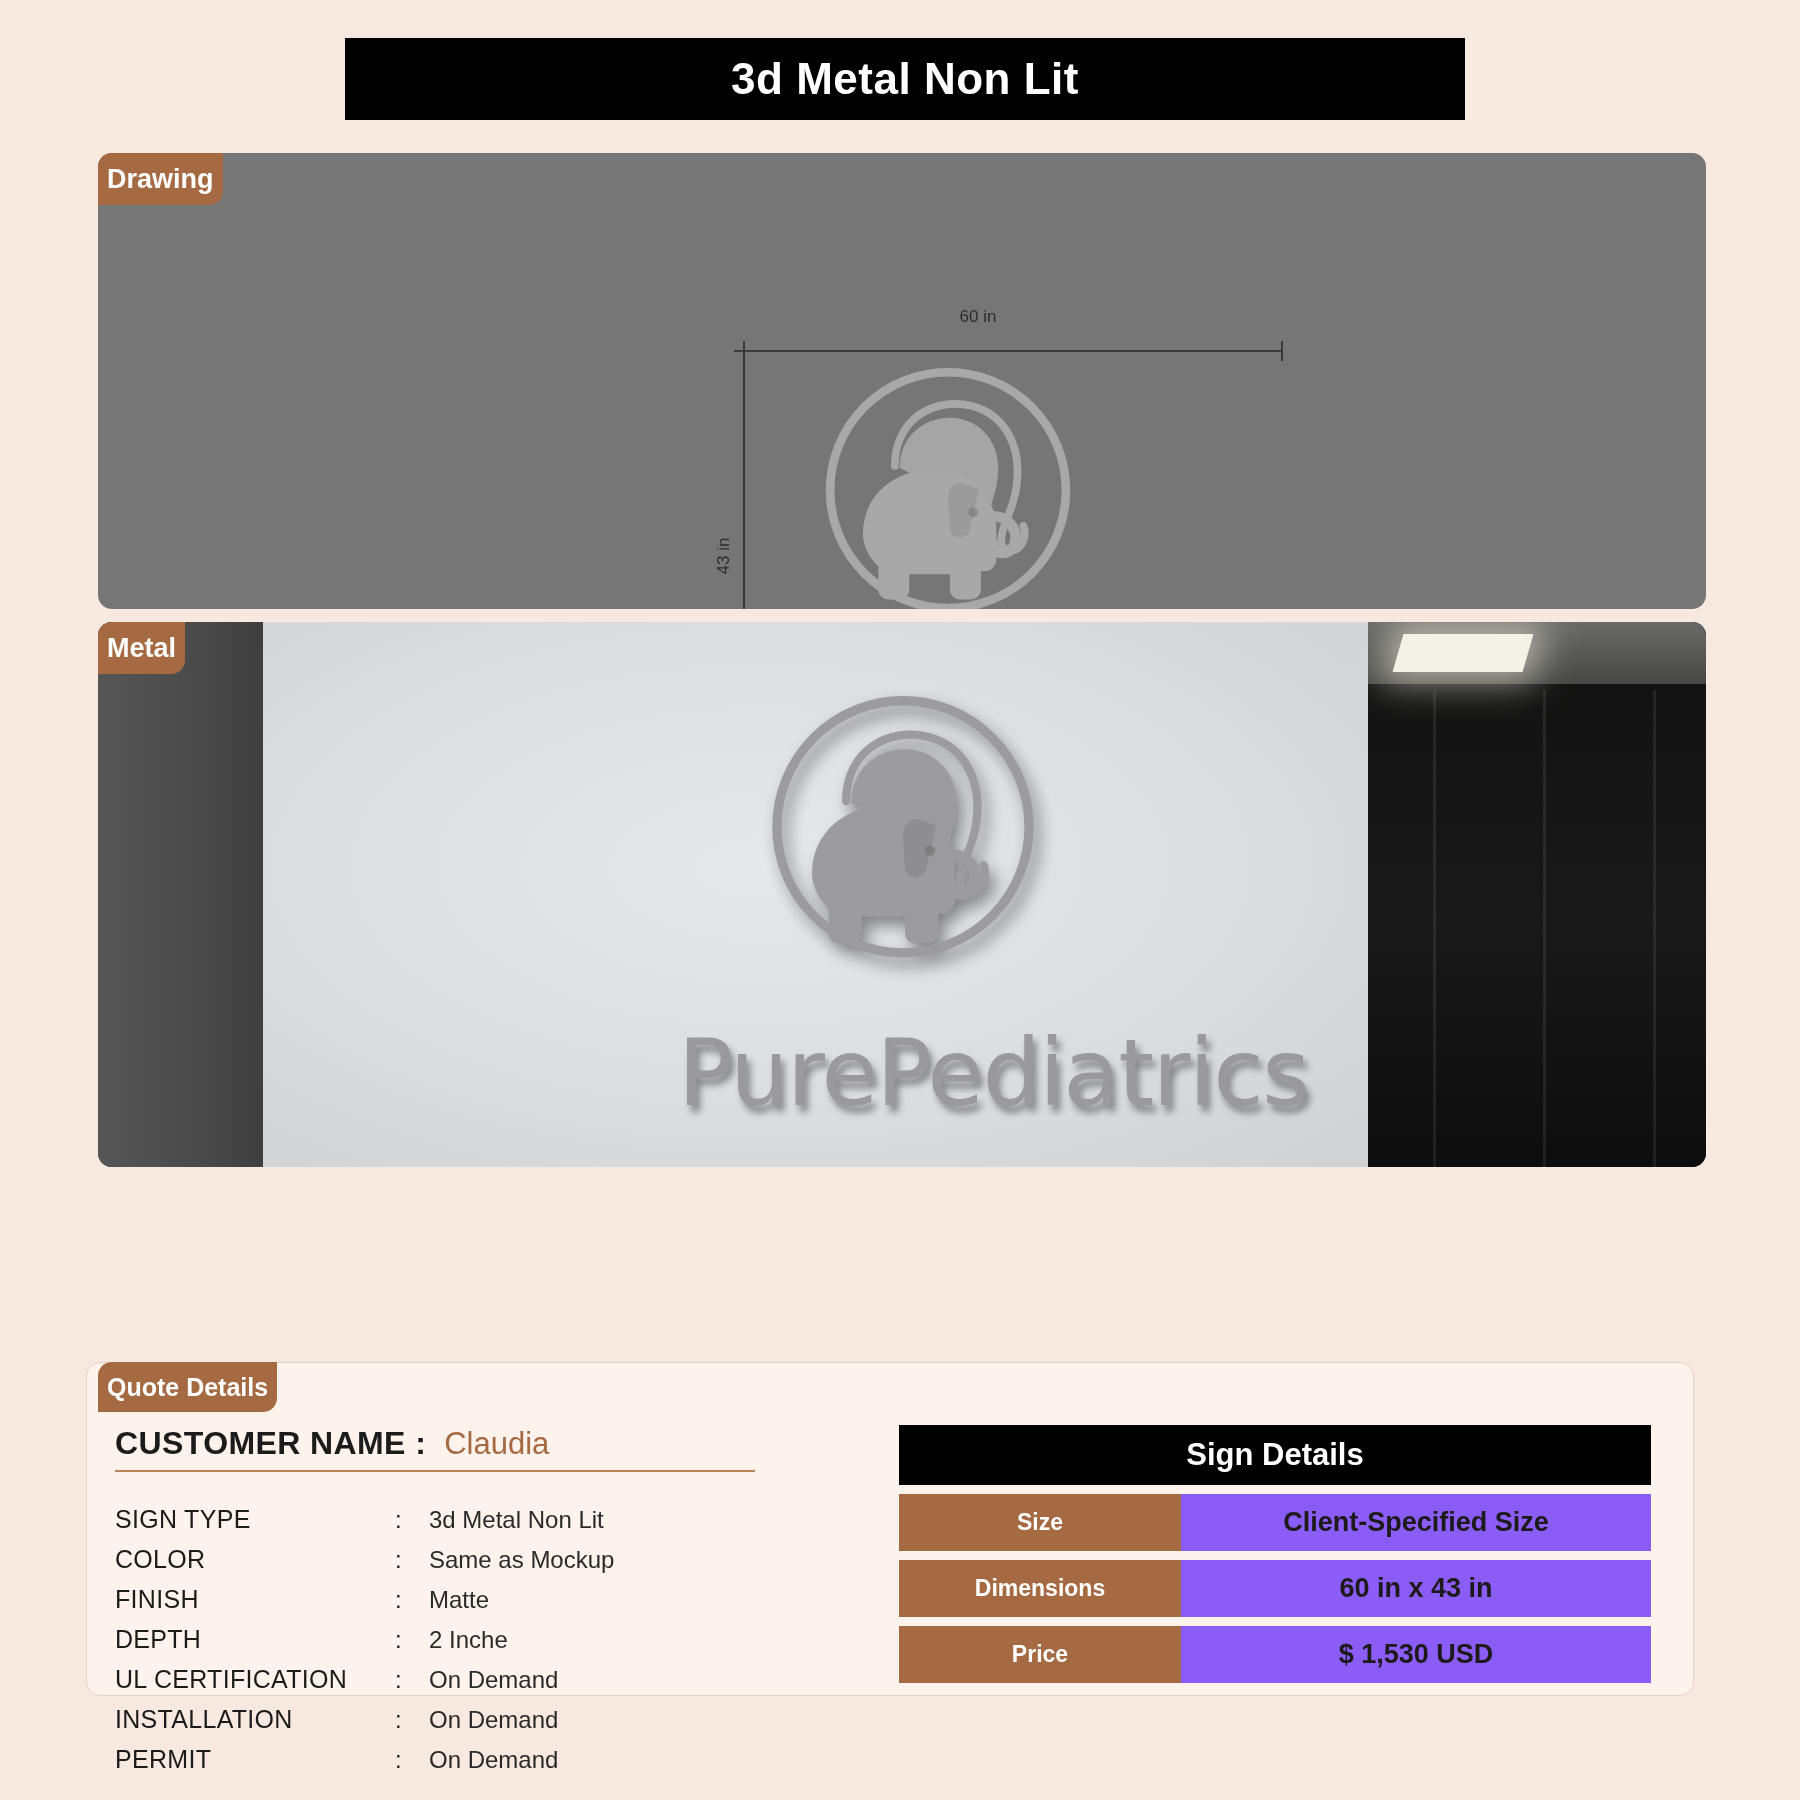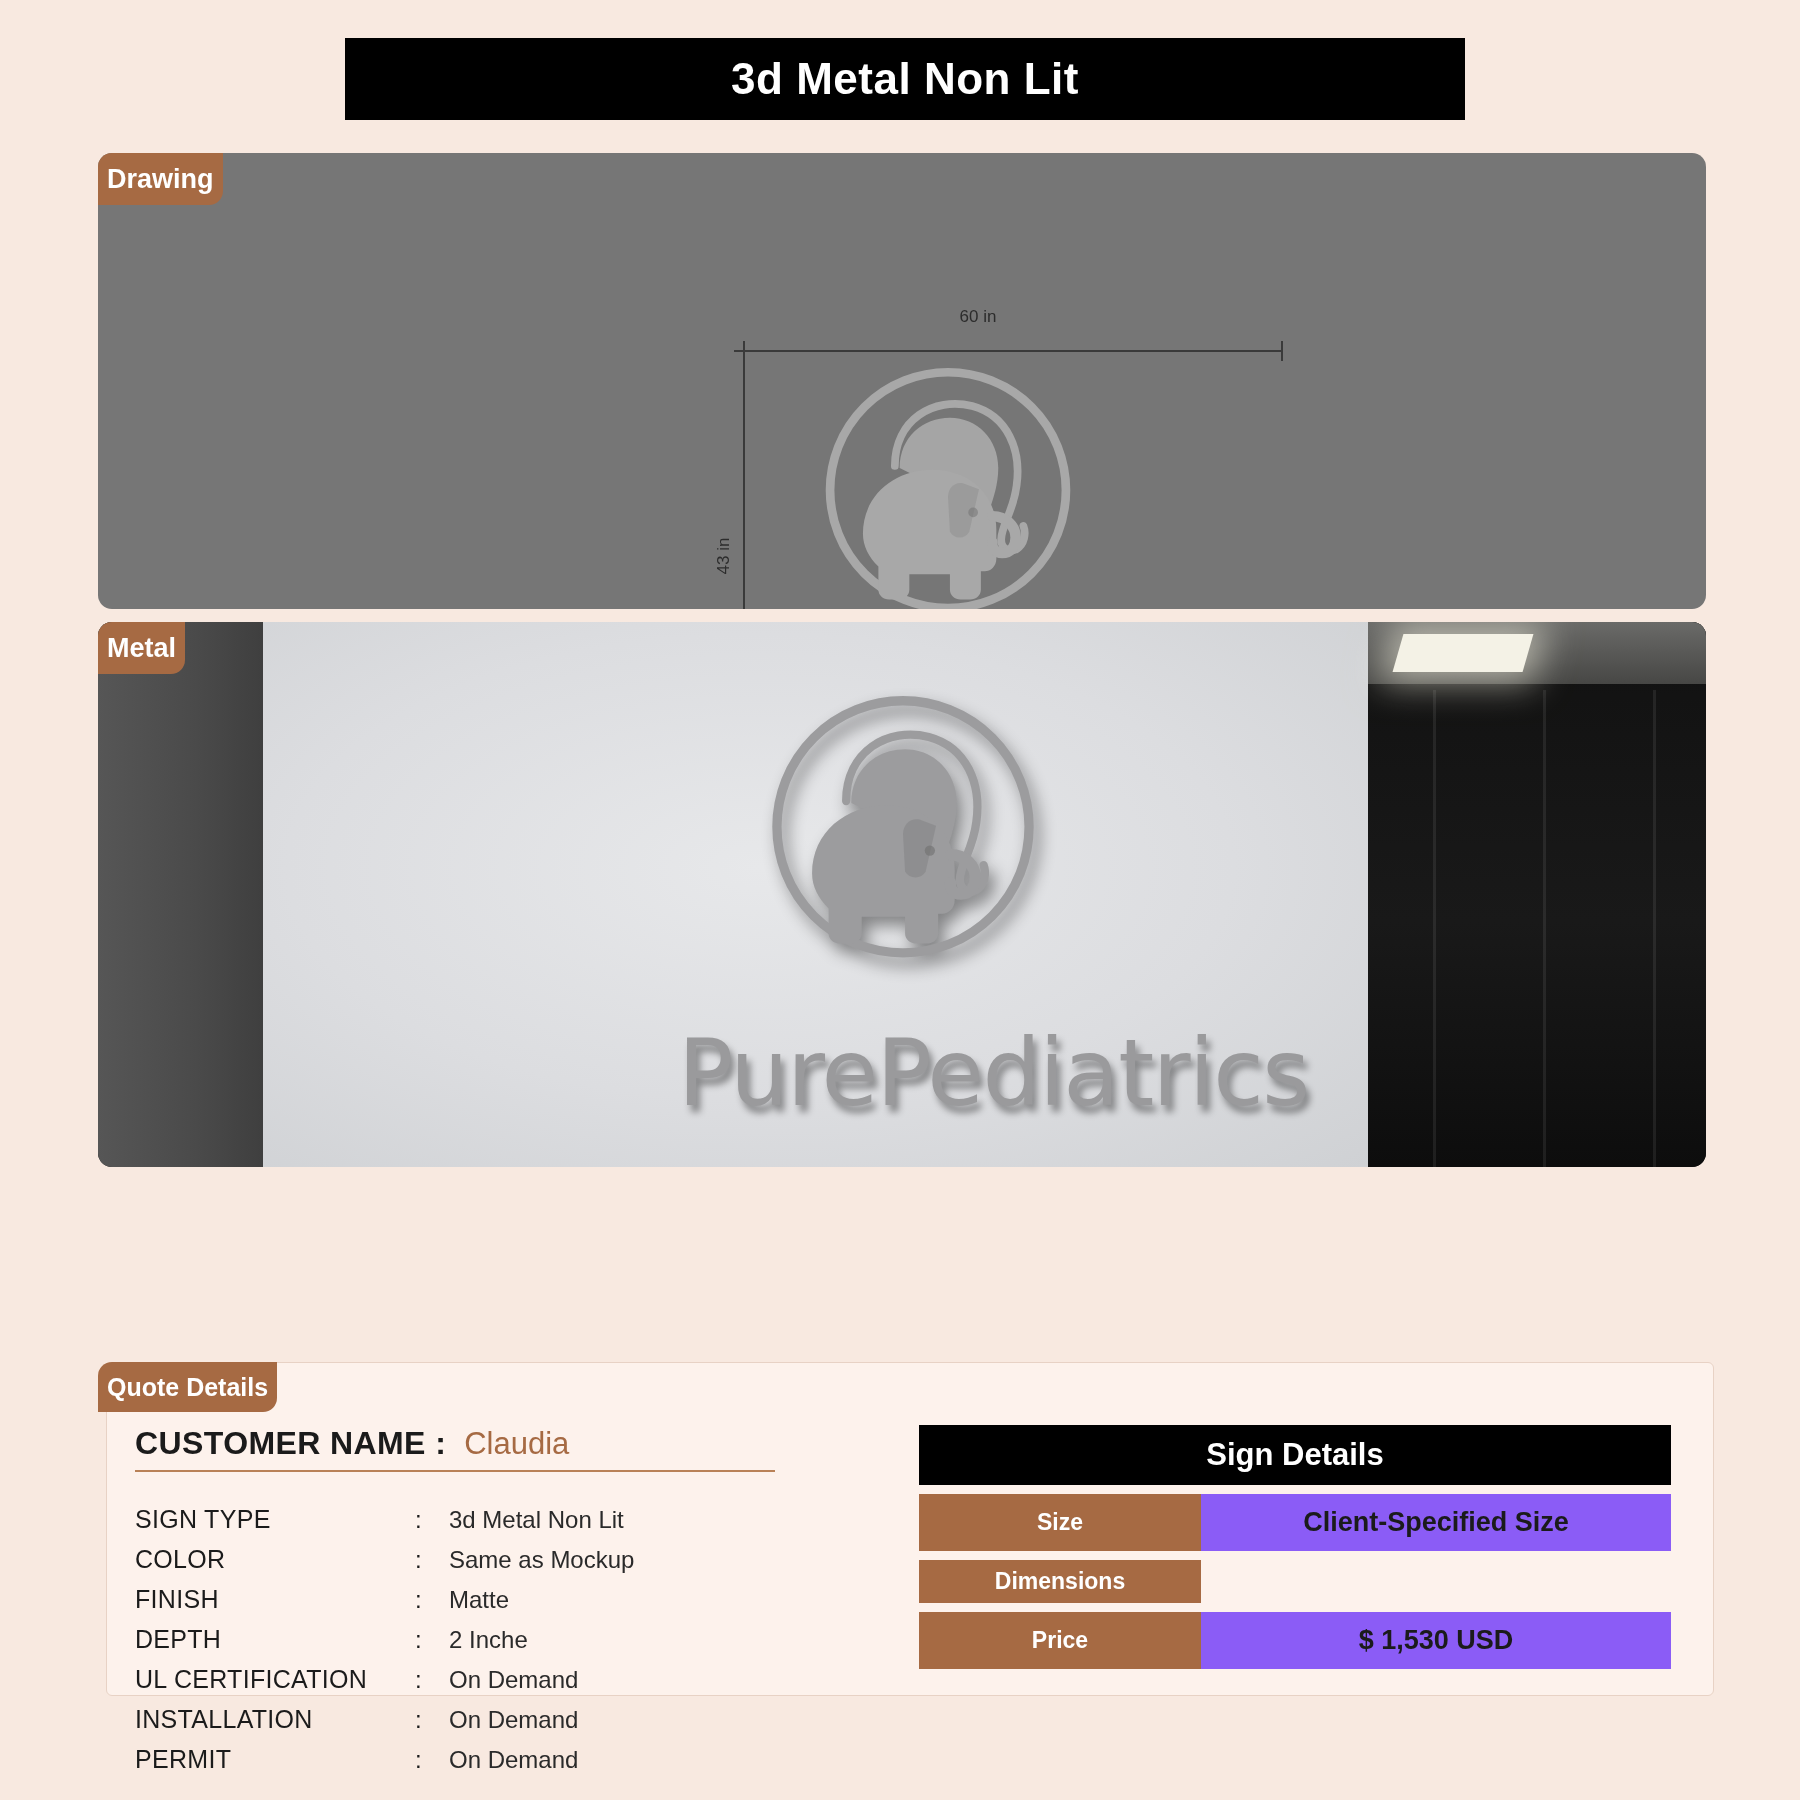--- a/index.html
+++ b/index.html
@@ -143,25 +143,25 @@
     text-shadow: 4px 7px 7px rgba(0,0,0,.40);
   }
   .logo-mock .mark {
     position: absolute; left: 55px; top: 0; width: 340px; height: 310px;
     filter: drop-shadow(6px 9px 8px rgba(0,0,0,.42));
   }
 
   
   .quote-panel {
     position: absolute;
-    left: 106px; top: 1362px;
+    left: 86px; top: 1362px;
     width: 1608px; height: 334px;
     background: #fdf2ec;
     border: 1px solid #e8d2c5;
-    border-radius: 6px;
+    border-radius: 14px;
   }
   .tag-quote { left: 98px; top: 1362px; height: 50px; font-size: 25px; }
 
   .cust-row {
     position: absolute; left: 28px; top: 62px; width: 640px;
     border-bottom: 2px solid #b98157;
     padding-bottom: 8px;
     display: flex; align-items: baseline;
   }
   .cust-label { font-size: 32px; font-weight: bold; color: #1b1b1b; letter-spacing: 0.4px; }
@@ -307,20 +307,21 @@
     </div>
 
     <div class="sign-details">
       <div class="sd-header">Sign Details</div>
       <div class="sd-row">
         <div class="sd-key">Size</div>
         <div class="sd-val">Client-Specified Size</div>
       </div>
       <div class="sd-row">
         <div class="sd-key">Dimensions</div>
+        <div class="sd-val">60 in x 43 in</div>
       </div>
       <div class="sd-row">
         <div class="sd-key">Price</div>
         <div class="sd-val">$ 1,530 USD</div>
       </div>
     </div>
   </div>
   <div class="tag tag-quote">
     <span>Quote Details</span>
   </div>

